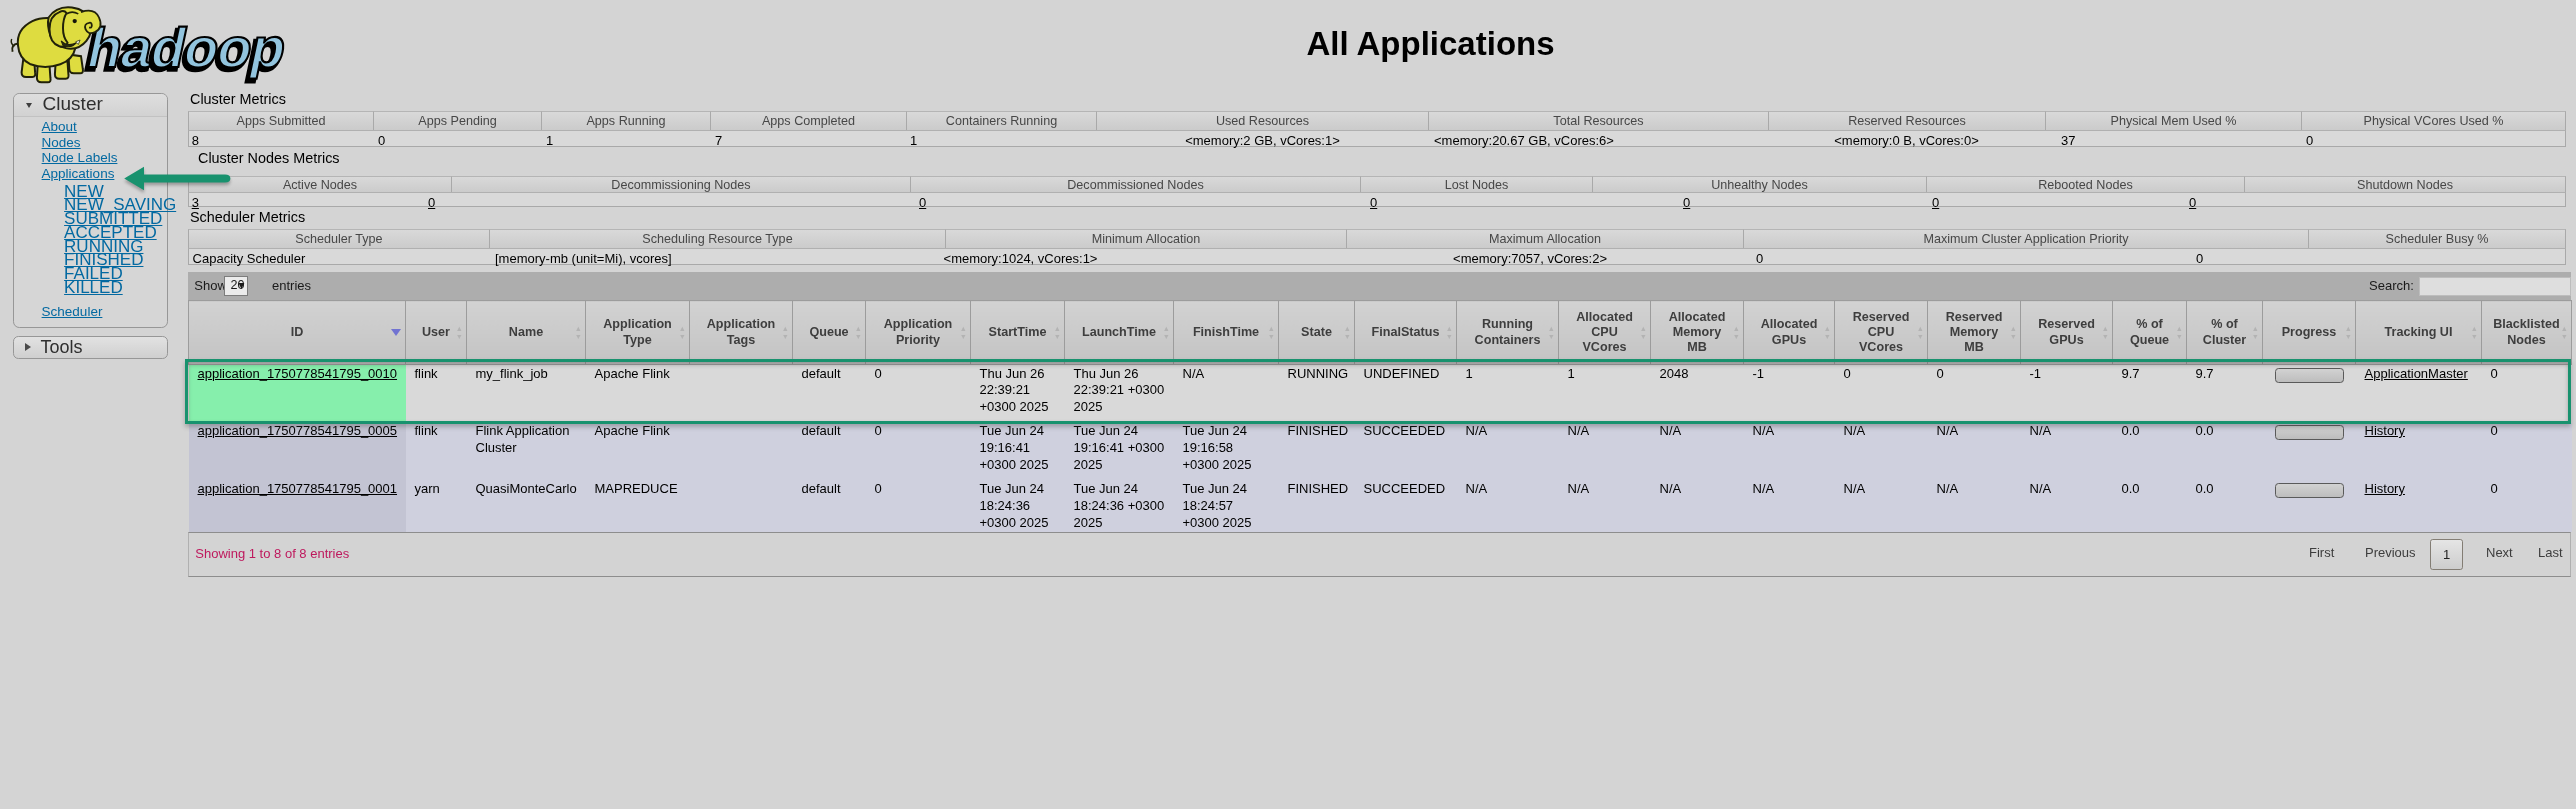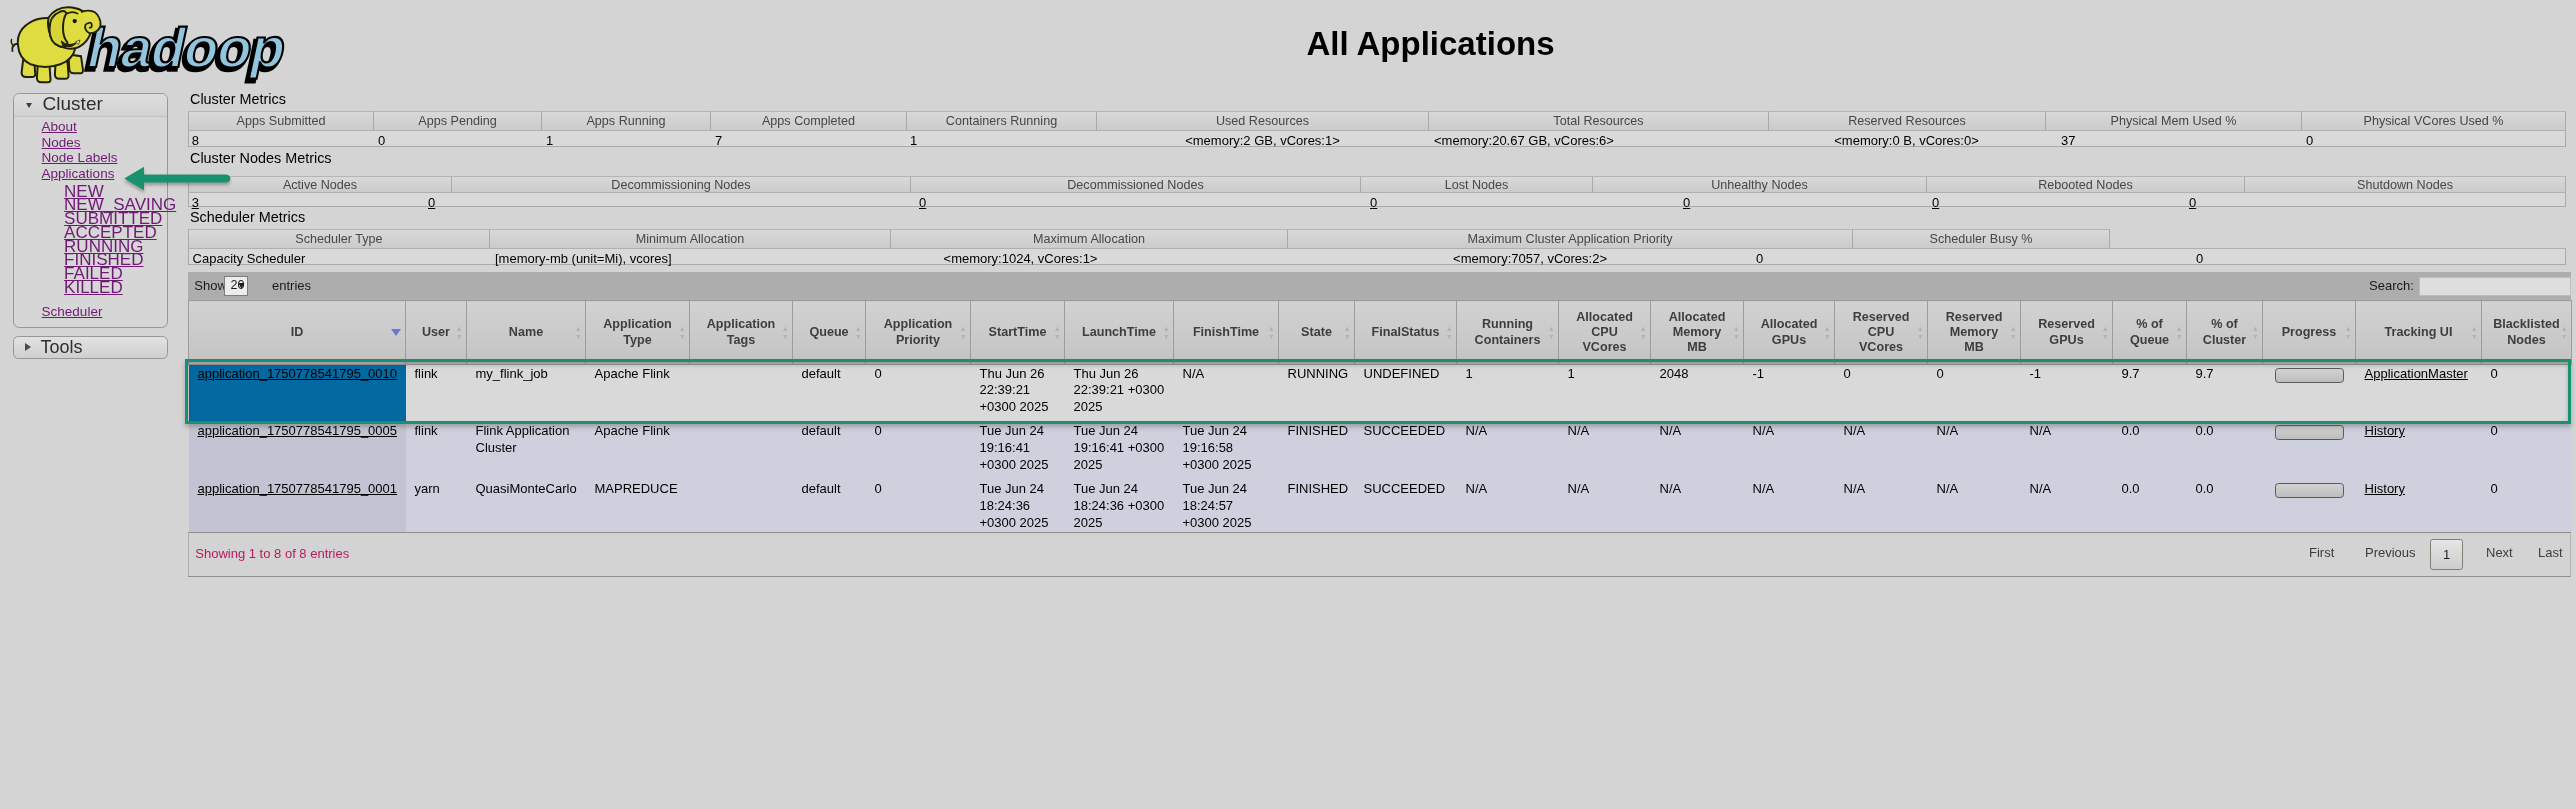--- a/index.html
+++ b/index.html
@@ -9,32 +9,32 @@
 .mh{position:absolute;display:flex}
 .mh>div{border-right:0.9px solid #a9a9a9;border-top:0.9px solid #b5b5b5;background:linear-gradient(#d9d9d9,#cbcbcb);color:#474747;font-size:12.6px;display:flex;align-items:center;justify-content:center}
 .mh>div:first-child{border-left:0.9px solid #a9a9a9}
 .md{position:absolute;background:#d9d9d9;border:0.9px solid #a9a9a9;border-top:0.9px solid #b0b0b0;font-size:13px;color:#000}
 .md span{position:absolute;top:1.8px}
 .tbar{position:absolute;left:188px;top:272px;width:2383px;height:28px;background:#adadad;color:#1a1a1a;font-size:13px}
 table.main{position:absolute;left:188px;top:300px;border-collapse:collapse;table-layout:fixed}
 table.main th{background:linear-gradient(#d2d2d2,#c3c3c3);border:0.9px solid #9c9c9c;font-size:12.6px;color:#3e3e3e;font-weight:bold;height:64px;position:relative;vertical-align:middle;text-align:center;line-height:15.3px;padding:0 5.4px}
 table.main td{vertical-align:top;padding:0.9px 3.6px 0 9px;font-size:13px;line-height:16.6px;border:0}
 tr.r1 td{background:#d9d9d9}
-tr.r1 td.s1{background:#0369a1}
+tr.r1 td.s1{background:#86efac}
 tr.r23 td{background:#cfd0de}
 tr.r23 td.s1{background:#c3c4d3}
 .sorticon{position:absolute;right:2.7px;top:50%;margin-top:-7.2px;width:8px;height:14.4px;color:#b3b3b3;font-size:7.2px;line-height:7.2px;font-weight:normal}
 .pb{width:69px;height:15.3px;border:1.8px solid #5a5a5a;border-radius:3.6px;background:linear-gradient(#d2d2d2,#bdbdbd);margin-left:3.6px;margin-top:1.8px}
 .ftr{position:absolute;left:188px;top:532px;width:2383px;height:45px;background:#d3d3d3;border-top:0.9px solid #8d8d8d;border-bottom:0.9px solid #8d8d8d;border-left:0.9px solid #b0b0b0;border-right:0.9px solid #b0b0b0;font-size:13px;color:#be185d}
 .pgbtn{position:absolute;left:2430px;top:539px;width:33px;height:31px;border:0.9px solid #837d74;border-radius:2.7px;background:linear-gradient(#e5e5e5,#cdcdcd);text-align:center;line-height:29px;font-size:13px;color:#222}
 .pglink{position:absolute;top:545px;font-size:13px;color:#3d3d3d}
 .hl{position:absolute;left:185px;top:359px;width:2386px;height:65px;border:3.6px solid #18926e;box-sizing:border-box;z-index:60;box-shadow:0 2.7px 4.5px rgba(60,60,60,0.33),inset 0 2.7px 4.5px rgba(60,60,60,0.33)}
 .sb{position:absolute;left:12.6px;top:93px;width:155px;height:235px;border:0.9px solid #979797;border-radius:6.3px;background:#d6d6d6}
 .sbh{height:23.4px;border-bottom:0.9px solid #c2c2c2;border-radius:5.4px 5.4px 0 0;background:linear-gradient(#dedede,#d2d2d2);font-size:19px;color:#2f2f2f;line-height:20px;padding-left:29px}
-.sb a, .sb .slink{color:#701a75}
+.sb a, .sb .slink{color:#0369a1}
 .tools{position:absolute;left:12.6px;top:336px;width:155px;height:22.5px;border:0.9px solid #979797;border-radius:5.4px;background:linear-gradient(#e2e2e2,#cfcfcf);font-size:18px;color:#2f2f2f;line-height:20.7px;padding-left:27px}
 .tri-d{position:absolute;width:0;height:0;border-left:3.6px solid transparent;border-right:3.6px solid transparent;border-top:5px solid #3f3f3f}
 .tri-r{position:absolute;width:0;height:0;border-top:4.5px solid transparent;border-bottom:4.5px solid transparent;border-left:6.3px solid #4a4a4a}
 </style></head><body>
 <svg class="abs" style="left:9px;top:3.6px" width="297" height="90" viewBox="0 0 330 100">
 <g transform="skewX(-12)" transform-origin="84 70">
 <text x="82" y="73" font-family="Liberation Sans, sans-serif" font-size="62" font-weight="bold" fill="#000" stroke="#000" stroke-width="4" style="letter-spacing:-1px">hadoop</text>
 <text x="84" y="70" font-family="Liberation Sans, sans-serif" font-size="62" font-weight="bold" fill="#92c4de" stroke="#000" stroke-width="2.4" style="letter-spacing:-1px">hadoop</text>
 </g>
 <g stroke="#21210a" stroke-width="2.2" fill="#dedc40">
@@ -89,21 +89,21 @@
     <span style="left:189px">0</span>
     <span style="left:357px">1</span>
     <span style="left:526px">7</span>
     <span style="left:721px">1</span>
     <span style="left:894px;width:359px;text-align:center">&lt;memory:2 GB, vCores:1&gt;</span>
     <span style="left:1245px">&lt;memory:20.67 GB, vCores:6&gt;</span>
     <span style="left:1538px;width:359px;text-align:center">&lt;memory:0 B, vCores:0&gt;</span>
     <span style="left:1872px">37</span>
     <span style="left:2117px">0</span>
   </div>
-<div class="hdg" style="left:190px;top:150px">Cluster Nodes Metrics</div>
+<div class="hdg" style="left:198px;top:150px">Cluster Nodes Metrics</div>
 <div class="mh" style="left:188px;top:176px;height:16px">
     <div style="width:264px">Active Nodes</div>
     <div style="width:459px">Decommissioning Nodes</div>
     <div style="width:450px">Decommissioned Nodes</div>
     <div style="width:232px">Lost Nodes</div>
     <div style="width:334px">Unhealthy Nodes</div>
     <div style="width:318px">Rebooted Nodes</div>
     <div style="width:321px">Shutdown Nodes</div>
   </div>
 <div class="md" style="left:188px;top:192px;width:2378px;height:15.3px">
@@ -111,20 +111,21 @@
     <span style="left:239px"><a>0</a></span>
     <span style="left:730px"><a>0</a></span>
     <span style="left:1181px"><a>0</a></span>
     <span style="left:1494px"><a>0</a></span>
     <span style="left:1743px"><a>0</a></span>
     <span style="left:2000px"><a>0</a></span>
   </div>
 <div class="hdg" style="left:190px;top:209px">Scheduler Metrics</div>
 <div class="mh" style="left:188px;top:229px;height:19px">
     <div style="width:302px">Scheduler Type</div>
+    <div style="width:456px">Scheduling Resource Type</div>
     <div style="width:401px">Minimum Allocation</div>
     <div style="width:397px">Maximum Allocation</div>
     <div style="width:565px">Maximum Cluster Application Priority</div>
     <div style="width:257px">Scheduler Busy %</div>
   </div>
 <div class="md" style="left:188px;top:248px;width:2378px;height:17px">
     <span style="left:3.6px">Capacity Scheduler</span>
     <span style="left:306px">[memory-mb (unit=Mi), vcores]</span>
     <span style="left:652px;width:359px;text-align:center">&lt;memory:1024, vCores:1&gt;</span>
     <span style="left:1059px;width:359px;text-align:right">&lt;memory:7057, vCores:2&gt;</span>

